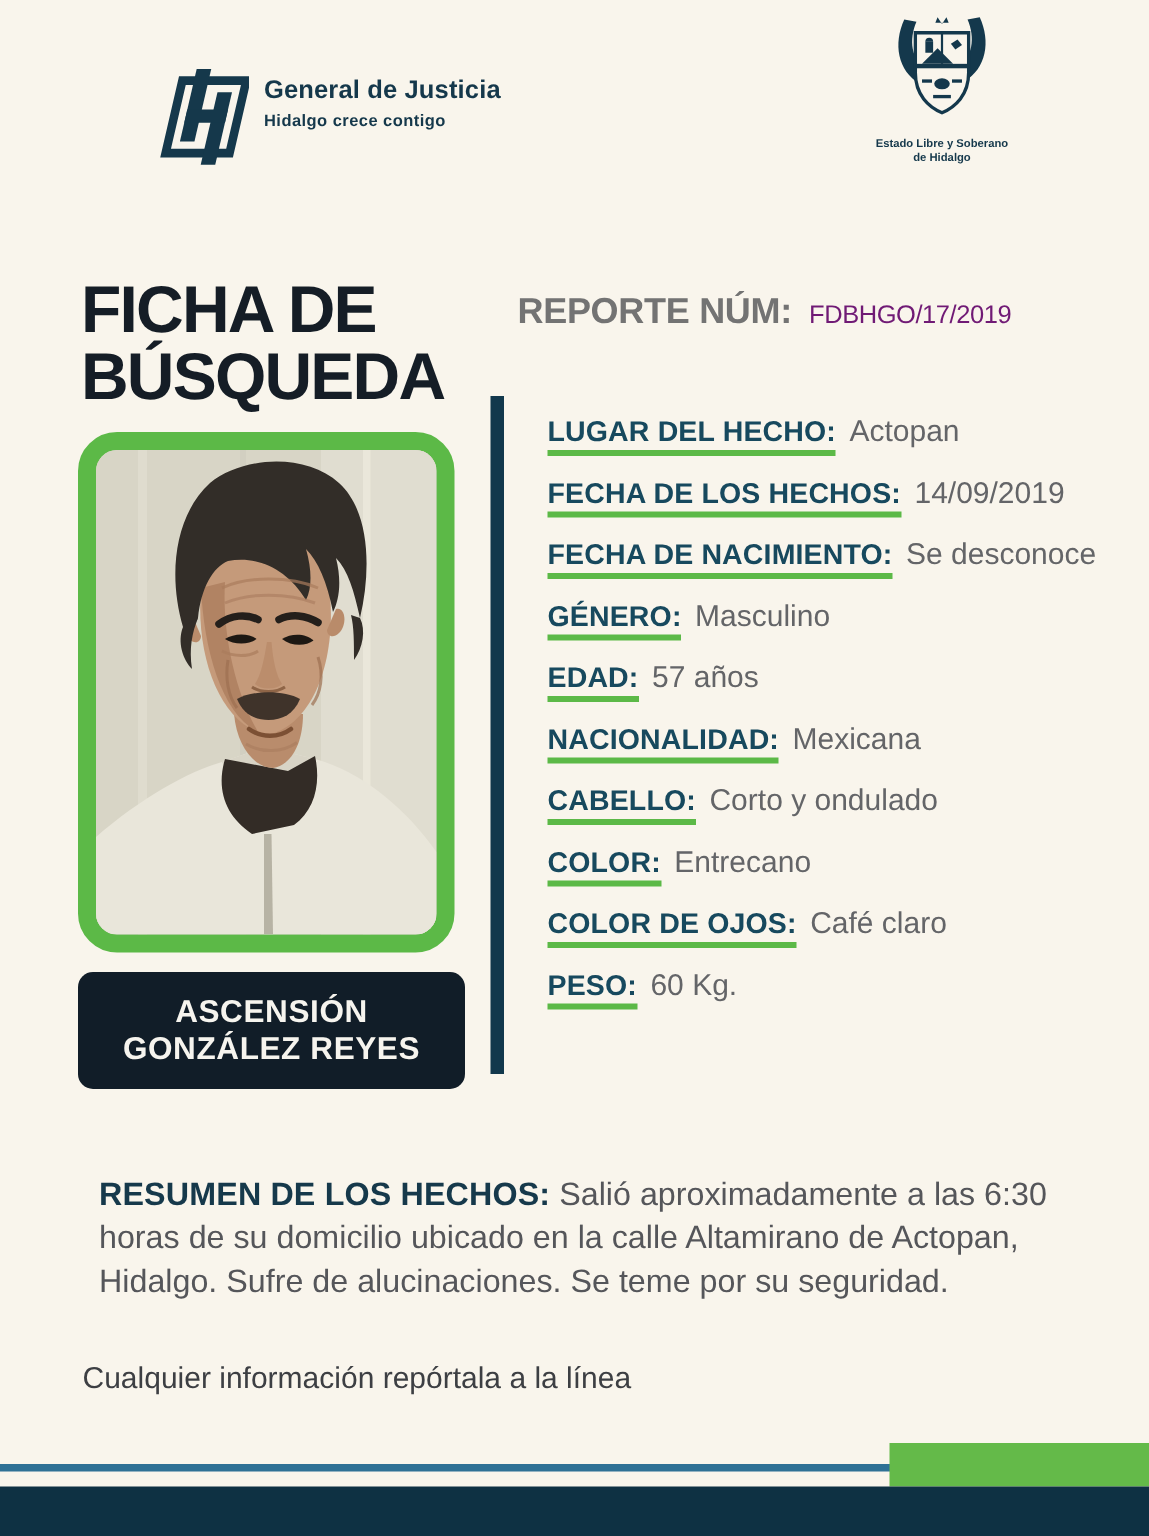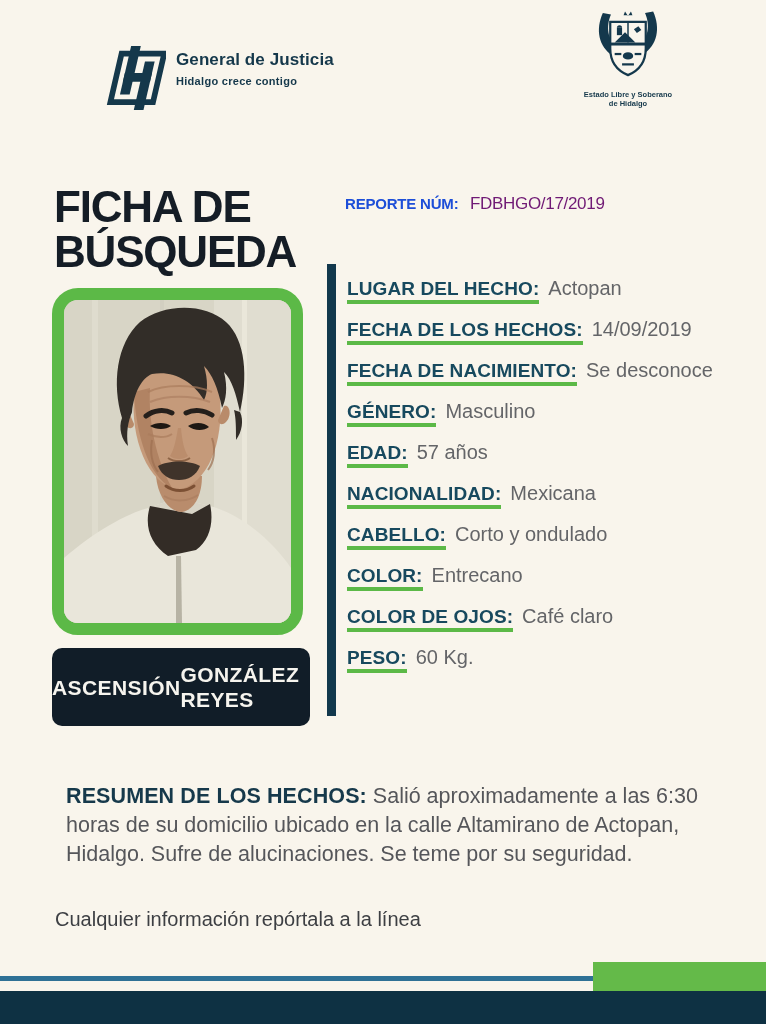--- a/index.html
+++ b/index.html
@@ -16,39 +16,39 @@
   .logo-tagline{font-size:11px; font-weight:700; margin-top:5px; letter-spacing:.3px;}
   .crest{position:absolute; left:578px; top:10px; width:100px; text-align:center;}
   .crest svg{width:92px; height:74px;}
   .crest-caption{font-size:7.5px; font-weight:700; color:#15384b; line-height:9px; margin-top:2px;}
   
   .page-title{
     position:absolute; left:54px; top:184px; color:#151d26;
     font-size:44px; font-weight:800; line-height:45px; letter-spacing:-1.2px;
   }
   .report-row{position:absolute; left:345px; top:194px; white-space:nowrap;}
-  .report-label{color:#1d4ed8; font-weight:800; font-size:15px; letter-spacing:-.2px;}
+  .report-label{color:#737373; font-weight:800; font-size:24px; letter-spacing:-.2px;}
   .report-value{color:#701a75; font-size:17px; margin-left:7px; letter-spacing:-.3px;}
   
   .photo-frame{
     position:absolute; left:52px; top:288px; width:251px; height:347px;
     border:12px solid #5cb947; border-radius:26px; box-sizing:border-box;
     overflow:hidden; background:#d9d6c8;
   }
   .photo-frame svg{display:block; width:100%; height:100%;}
   .name-banner{
     position:absolute; left:52px; top:648px; width:258px; height:78px;
-    background:#111d28; border-radius:10px; display:flex; flex-direction:row;
+    background:#111d28; border-radius:10px; display:flex; flex-direction:column;
     align-items:center; justify-content:center;
   }
   .name-line{color:#f6f4ee; font-weight:800; font-size:21px; line-height:25px; letter-spacing:.4px;}
   
   .fields-rule{position:absolute; left:327px; top:264px; width:9px; height:452px; background:#12384c;}
   .fields{position:absolute; left:347px; top:277px;}
-  .field-row{height:41px; white-space:nowrap;}
+  .field-row{height:41px; white-space:nowrap;margin-left:18px;}
   .field-label{
     font-weight:800; font-size:19px; color:#17495e; letter-spacing:.1px;
     border-bottom:4px solid #5cb947; padding-bottom:1px;
   }
   .field-value{font-size:20px; color:#646568; margin-left:9px;}
   
   .summary{position:absolute; left:66px; top:760px; width:660px; font-size:21.5px; line-height:29px;}
   .summary-label{font-weight:800; color:#16394b; letter-spacing:.1px;}
   .summary-text{color:#55565a;}
   

